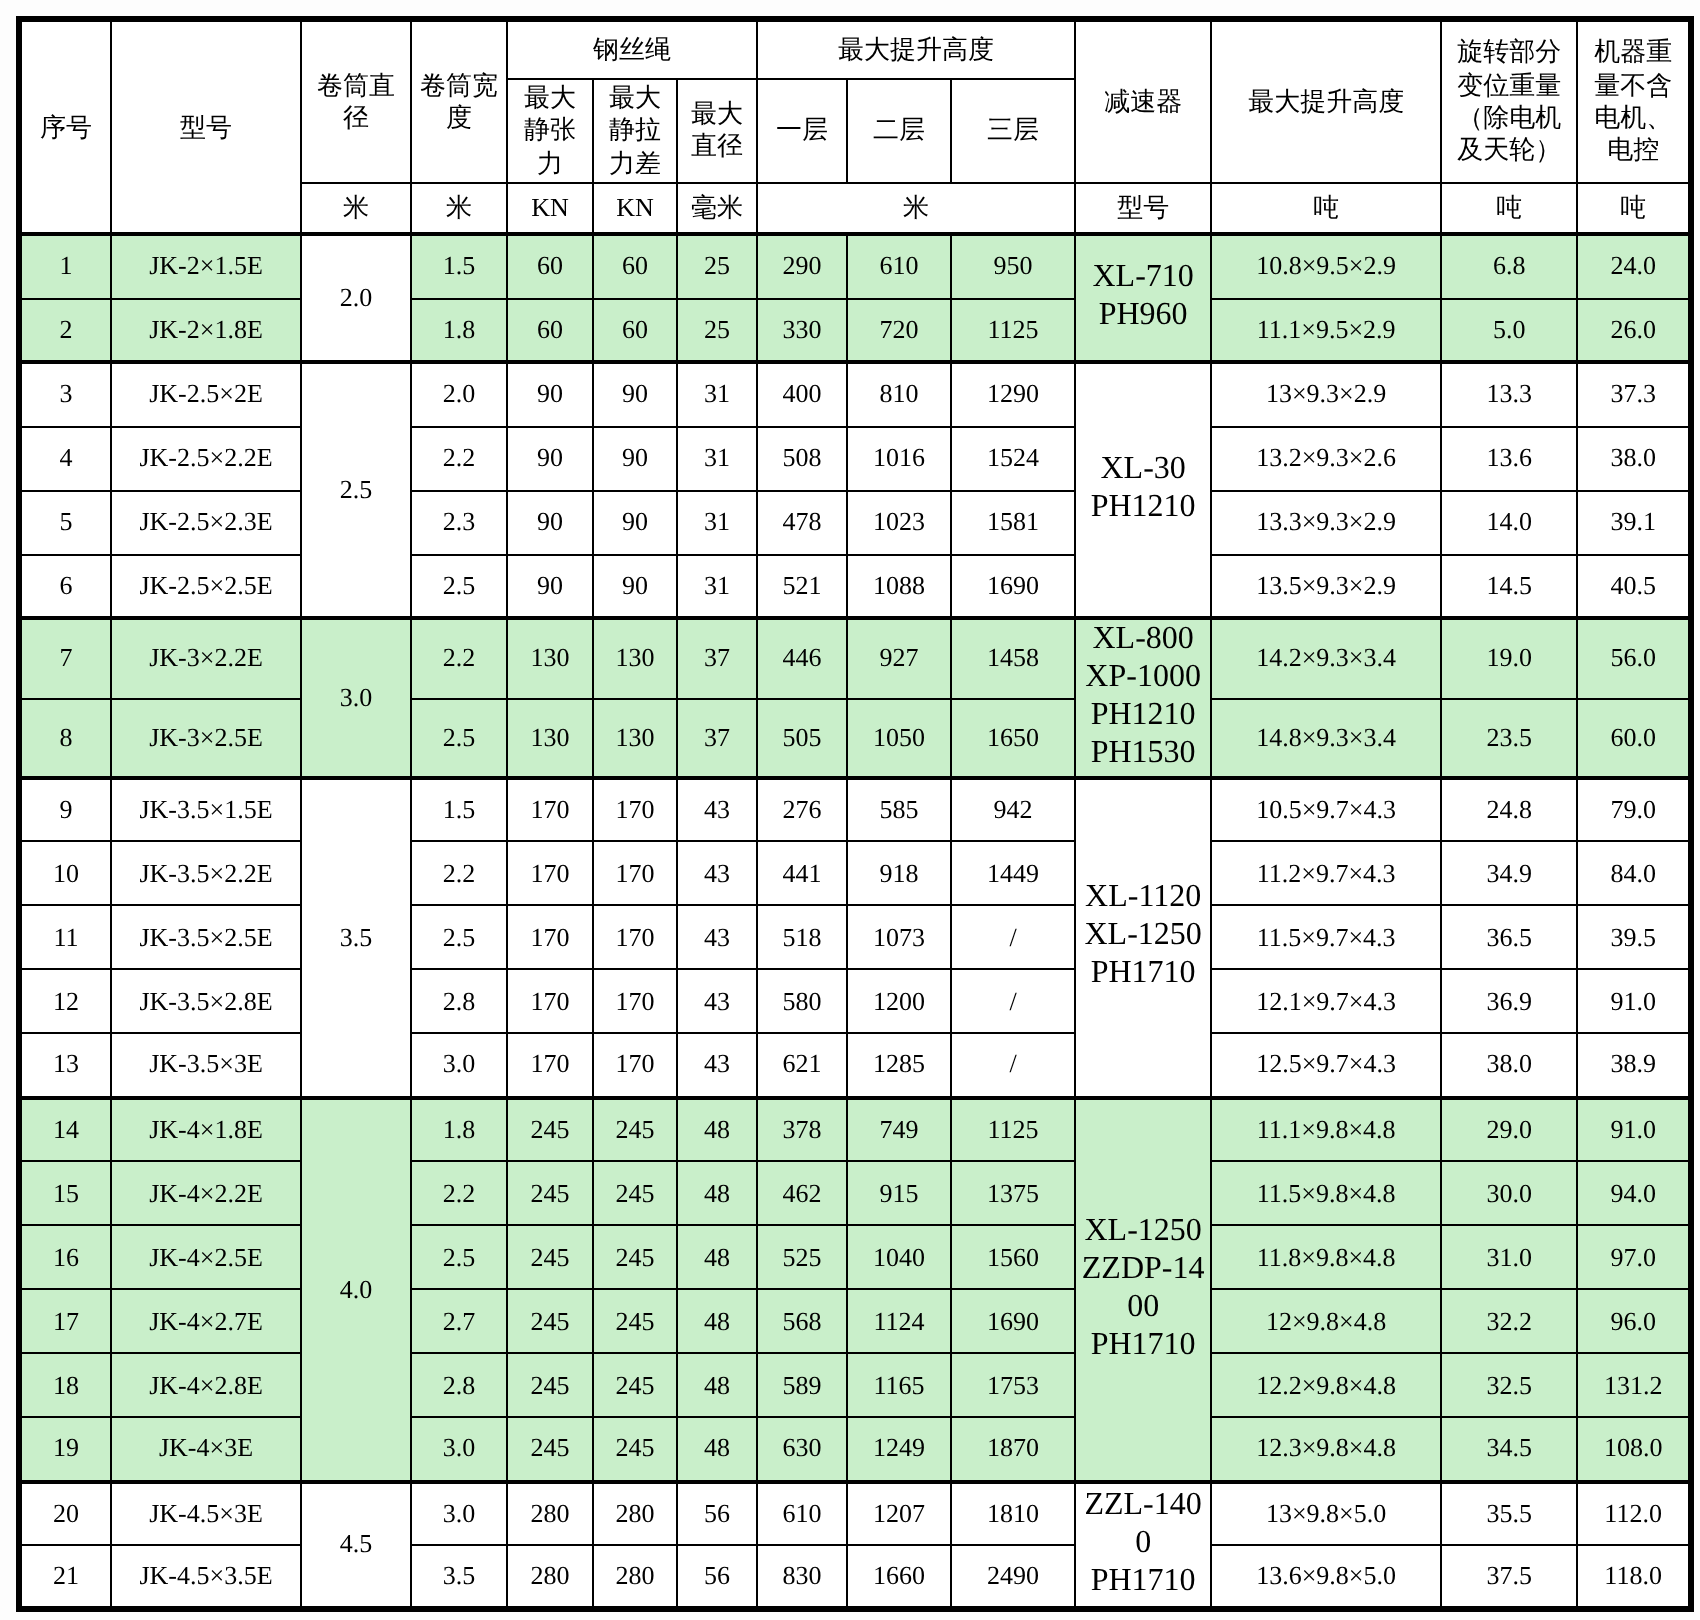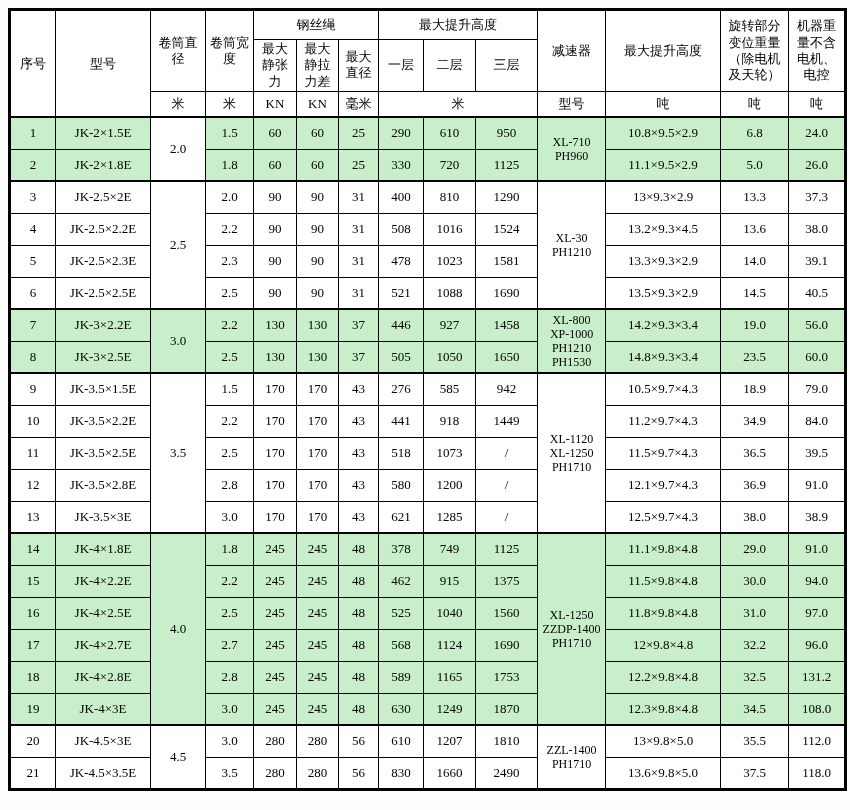--- a/index.html
+++ b/index.html
@@ -30,21 +30,21 @@
     font-size: 13px;
     line-height: 1.25;
     overflow: hidden;
     word-break: break-all;
   }
   thead tr.hrow1 { height: 30px; }
   thead tr.hrow2 { height: 48px; }
   thead tr.hrow3 { height: 26px; }
   tbody tr { height: 32px; }
   tbody tr.group-start td { border-top-width: 2px; }
-  td.reducer { line-height: 1.18; font-size: 12px; }
+  td.reducer { line-height: 1.18; font-size: 16px; }
   .hl { background: var(--hl, #c9efca); }
 </style>
 </head>
 <body>
 
 <div class="page">
   <table class="spec">
     <colgroup>
       <col style="width:46px">
         <col style="width:95px">
@@ -145,21 +145,21 @@
         <tr>
           <td>4</td>
           <td>JK-2.5×2.2E</td>
           <td>2.2</td>
           <td>90</td>
           <td>90</td>
           <td>31</td>
           <td>508</td>
           <td>1016</td>
           <td>1524</td>
-          <td>13.2×9.3×4.5</td>
+          <td>13.2×9.3×2.6</td>
           <td>13.6</td>
           <td>38.0</td>
         </tr>
         <tr>
           <td>5</td>
           <td>JK-2.5×2.3E</td>
           <td>2.3</td>
           <td>90</td>
           <td>90</td>
           <td>31</td>
@@ -220,21 +220,21 @@
           <td rowspan="5">3.5</td>
           <td>1.5</td>
           <td>170</td>
           <td>170</td>
           <td>43</td>
           <td>276</td>
           <td>585</td>
           <td>942</td>
           <td rowspan="5" class="reducer">XL-1120<br>XL-1250<br>PH1710</td>
           <td>10.5×9.7×4.3</td>
-          <td>18.9</td>
+          <td>24.8</td>
           <td>79.0</td>
         </tr>
         <tr>
           <td>10</td>
           <td>JK-3.5×2.2E</td>
           <td>2.2</td>
           <td>170</td>
           <td>170</td>
           <td>43</td>
           <td>441</td>

